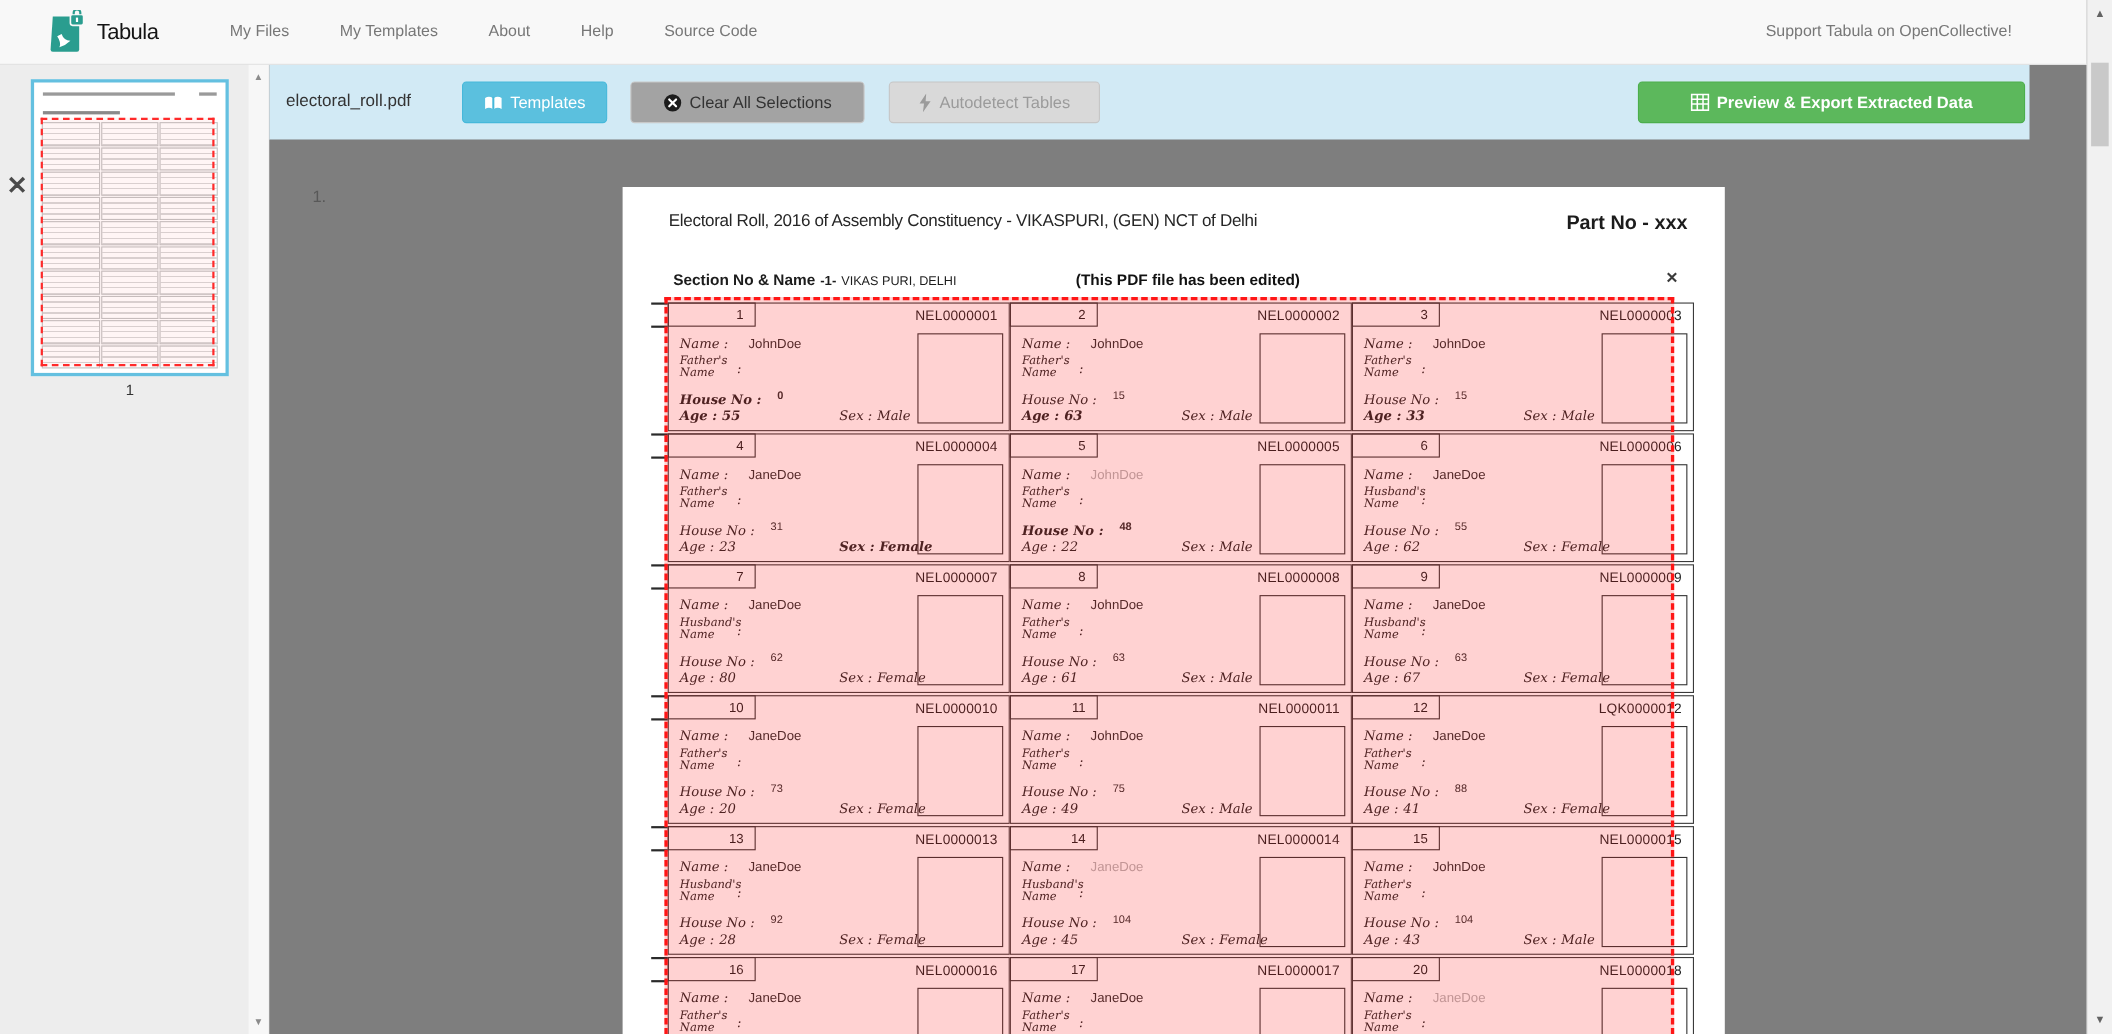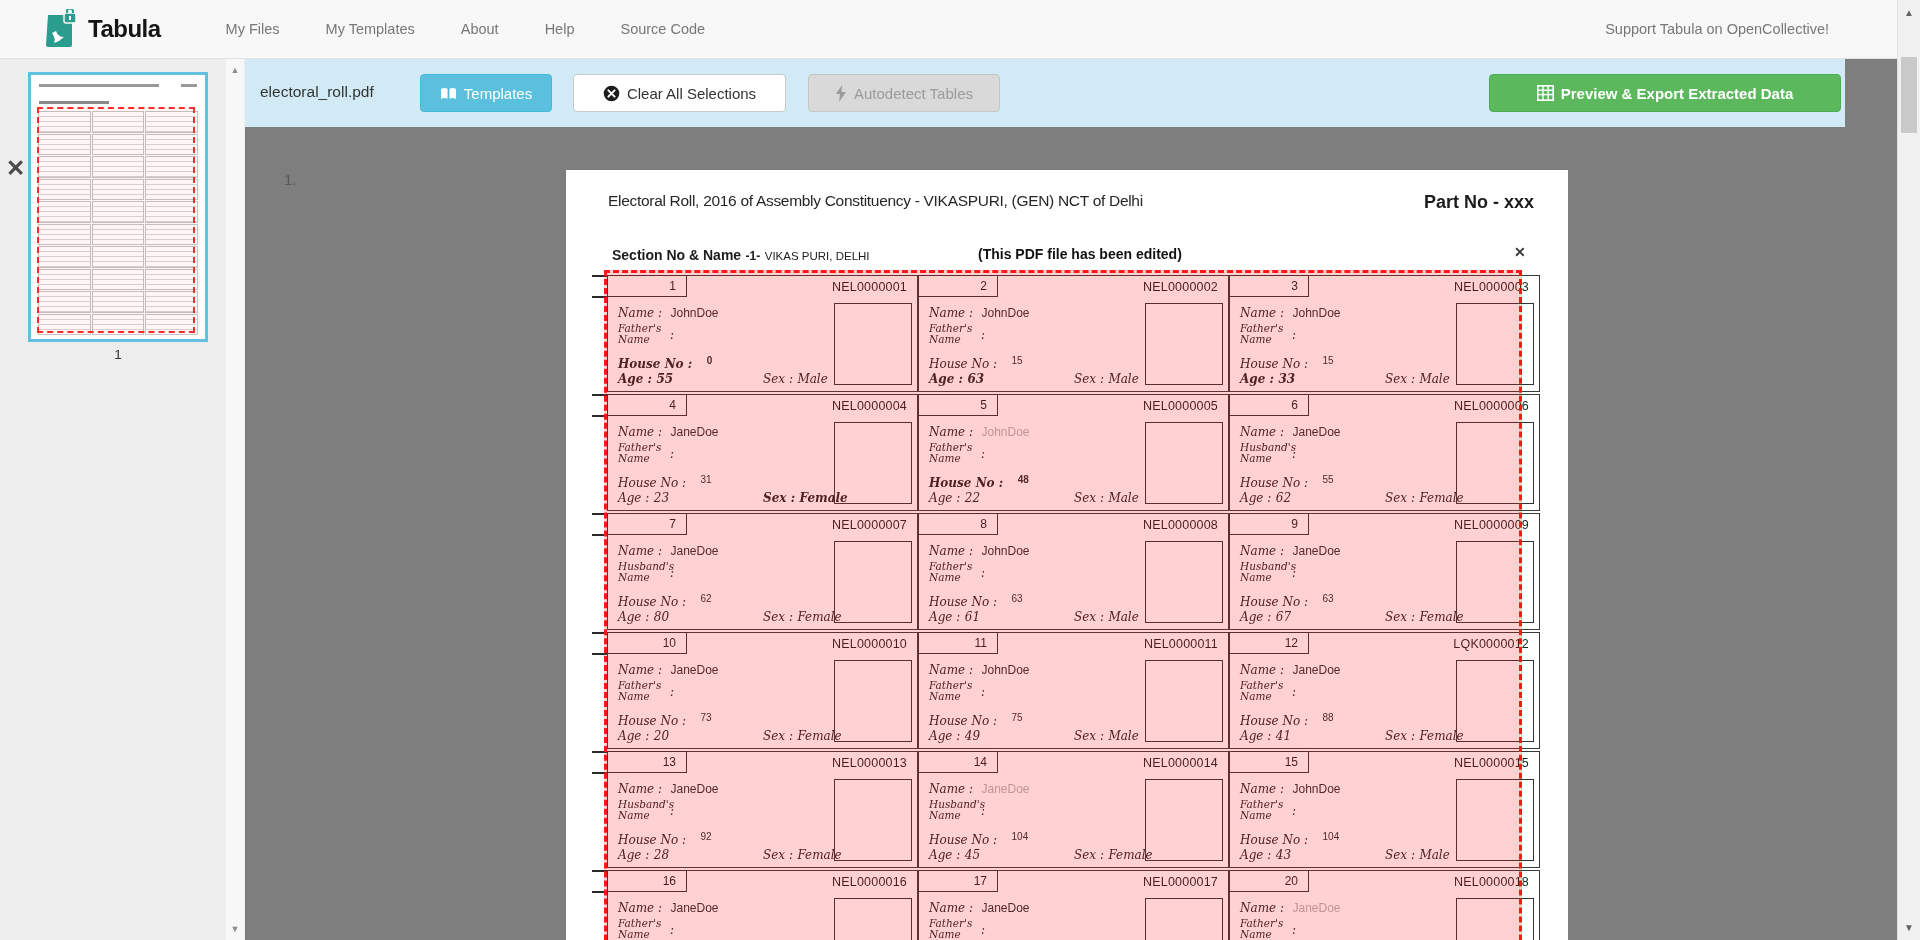--- a/index.html
+++ b/index.html
@@ -2,21 +2,21 @@
 <html><head>
 <meta charset="utf-8">
 <style>
   html,body{margin:0;padding:0;width:1920px;height:940px;overflow:hidden;
     font-family:"Liberation Sans",sans-serif;background:#7e7e7e;position:relative;}
 
   
   .navbar{position:absolute;left:0;top:0;width:1897px;height:59px;background:#f8f8f8;
     border-bottom:1px solid #e2e2e2;display:flex;align-items:center;box-sizing:border-box;}
   .brand{display:flex;align-items:center;margin-left:42px;cursor:pointer;}
-  .brand-title{font-size:24px;font-weight:bold;color:#141414;margin-left:10px;letter-spacing:-0.5px;}
+  .brand-title{font-size:20px;font-weight:normal;color:#141414;margin-left:10px;letter-spacing:-0.5px;}
   .nav-items{display:flex;align-items:center;margin-left:42px;}
   .nav-item{font-size:14.5px;color:#777;padding:0 23px;cursor:pointer;white-space:nowrap;}
   .nav-support{margin-left:auto;margin-right:68px;font-size:14.5px;color:#777;cursor:pointer;}
 
   
   .sidebar{position:absolute;left:0;top:59px;width:245px;bottom:0;background:#ededed;}
   .file-close{position:absolute;left:6px;top:98px;font-size:23px;font-weight:bold;color:#4a4a4a;
     cursor:pointer;line-height:1;}
   .thumb{position:absolute;left:28px;top:13px;width:180px;height:270px;background:#fff;
     border:3px solid #64c0e0;box-sizing:border-box;cursor:pointer;}
@@ -35,21 +35,21 @@
   .side-scrollbar .arr{position:absolute;left:0;width:18px;text-align:center;font-size:9px;color:#8b8b8b;cursor:pointer;}
   .side-scrollbar .arr.up{top:6px;} .side-scrollbar .arr.down{bottom:6px;}
 
   
   .toolbar{position:absolute;left:245px;top:59px;width:1600px;height:68px;background:#d2eaf5;}
   .file-name{position:absolute;left:15px;top:24px;font-size:15.5px;color:#333;}
   .btn{position:absolute;top:15px;height:38px;border-radius:4px;font-size:15px;display:flex;
     align-items:center;justify-content:center;cursor:pointer;box-sizing:border-box;padding:0 14px;}
   .btn .ic{margin-right:7px;display:inline-flex;}
   .btn-templates{left:175px;width:132px;background:#5bc0de;border:1px solid #46b8da;color:#fff;}
-  .btn-clear{left:328px;width:213px;background:#ffffff;border:1px solid #c8c8c8;color:#333;}
+  .btn-clear{left:328px;width:213px;background:#a3a3a3;border:1px solid #c8c8c8;color:#333;}
   .btn-autodetect{left:563px;width:192px;background:#d9d9d9;border:1px solid #c6c6c6;color:#9b9b9b;cursor:default;}
   .btn-export{right:4px;width:352px;background:#5cb85c;border:1px solid #4cae4c;color:#fff;font-weight:bold;}
 
   
   .canvas{position:absolute;left:245px;top:127px;right:23px;bottom:0;background:#7e7e7e;overflow:hidden;}
   .page-marker{position:absolute;left:39px;top:44px;font-size:15px;color:#585858;}
   .pdf-page{position:absolute;left:321px;top:43px;width:1002px;height:1400px;background:#fff;}
 
   .pdf-title{position:absolute;left:42px;top:22px;font-size:15.5px;color:#262626;letter-spacing:-0.3px;}
   .pdf-partno{position:absolute;left:858px;top:22px;font-size:18px;font-weight:bold;color:#1c1c1c;}
@@ -67,21 +67,21 @@
   .cards{position:absolute;left:41px;top:105px;width:935px;display:grid;
     grid-template-columns:repeat(3,311px);grid-auto-rows:117px;row-gap:2px;}
   .card{position:relative;border:1px solid #3a3a3a;box-sizing:border-box;background:#fff;}
   .num-box{position:absolute;left:-1px;top:-1px;width:80px;height:22px;border:1px solid #333;
     box-sizing:border-box;text-align:right;padding-right:10px;line-height:20px;font-size:12px;color:#1d1d1d;}
   .epic{position:absolute;right:10px;top:4px;font-size:12.5px;color:#1f1f1f;letter-spacing:.2px;}
   .photo{position:absolute;right:5px;top:27px;width:78px;height:82px;border:1px solid #333;box-sizing:border-box;}
   .lbl{font-family:"DejaVu Serif",serif;font-style:italic;font-size:12px;color:#242424;}
   .val{font-family:"Liberation Sans",sans-serif;font-size:12px;color:#2d2d2d;}
   .name-line{position:absolute;left:10px;top:27px;white-space:nowrap;}
-  .name-val{margin-left:4px;}
+  .name-val{margin-left:14px;}
   .gray{color:#b3b3b3;}
   .rel-block{position:absolute;left:10px;top:47px;font-family:"DejaVu Serif",serif;
     font-style:italic;font-size:10.5px;line-height:11px;color:#242424;}
   .rel-colon{position:absolute;left:62px;top:52px;font-family:"DejaVu Serif",serif;
     font-style:italic;font-size:12px;color:#242424;}
   .house-line{position:absolute;left:10px;top:78px;white-space:nowrap;}
   .house-val{font-family:"Liberation Sans",sans-serif;font-size:10px;color:#2d2d2d;
     margin-left:10px;position:relative;top:-4px;}
   .age-line{position:absolute;left:10px;top:93px;white-space:nowrap;width:290px;}
   .sex-part{position:absolute;left:145px;top:0;}

